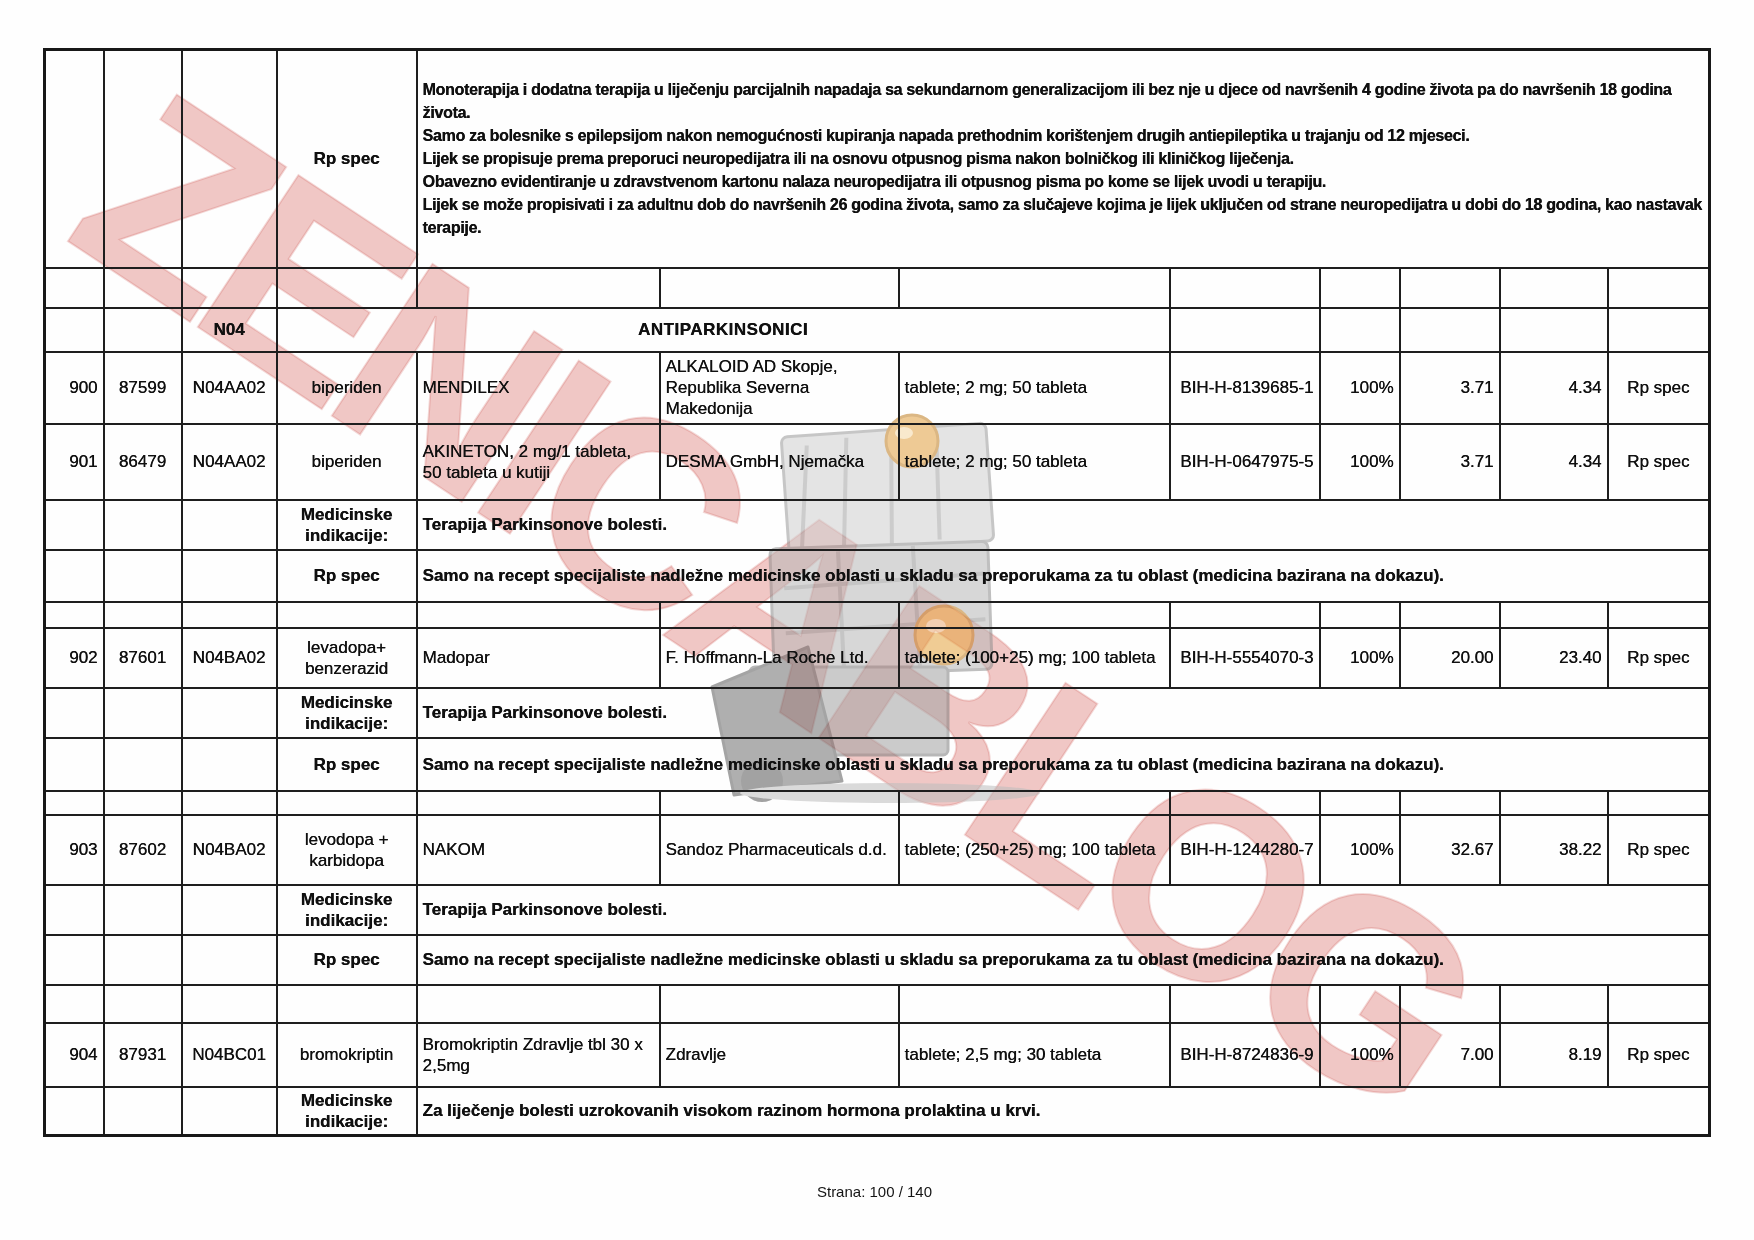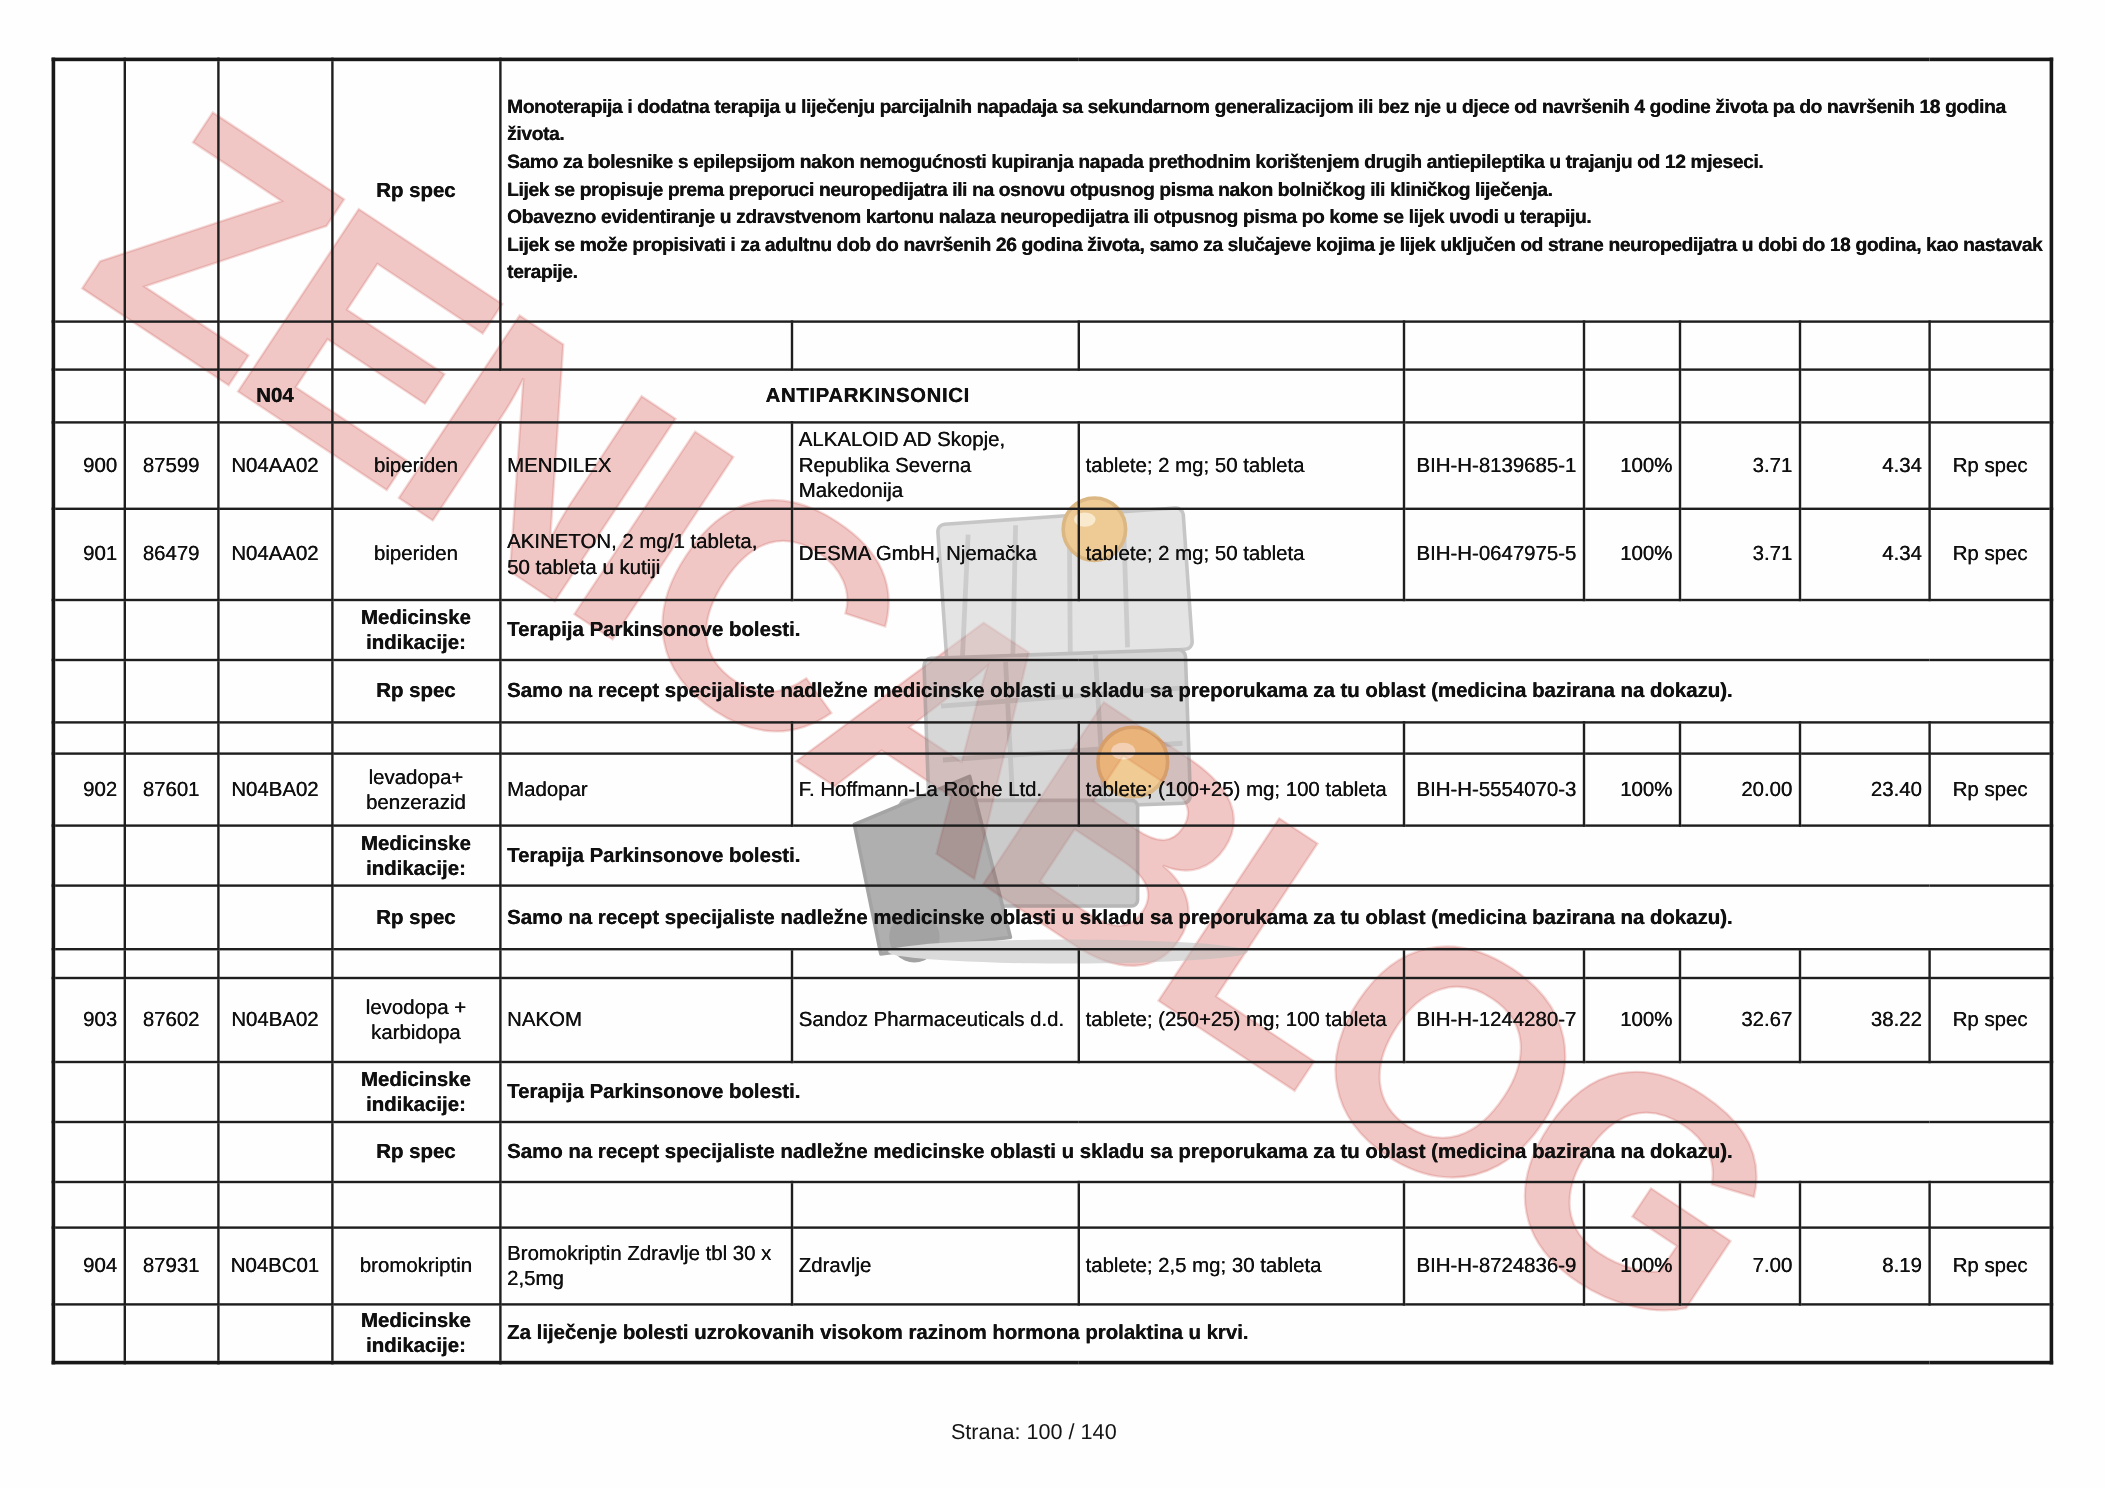--- a/index.html
+++ b/index.html
@@ -47,22 +47,22 @@
   .note{text-align:left;font-weight:700;padding-left:7px;}
   .group-atc{text-align:center;font-weight:700;}
   .group-title{text-align:center;font-weight:700;letter-spacing:0.5px;}
   .top-note{vertical-align:middle;}
   .top-note div{
     font-weight:700;font-size:16px;line-height:23px;letter-spacing:-0.3px;
     text-shadow:0.3px 0 0 currentColor;
   }
   
   .footer{
-    position:absolute;left:29px;top:1183px;width:1665px;z-index:2;
-    text-align:center;font-size:18px;color:#141414;
+    position:absolute;left:42px;top:1183px;width:1665px;z-index:2;
+    text-align:center;font-size:15px;color:#141414;
   }
 </style>
 </head>
 <body>
 
 <div class="page">
 
   <div class="wm-text">ZENICABLOG</div>
 
   <svg class="wm-photo" width="420" height="420" viewBox="0 0 420 420">

